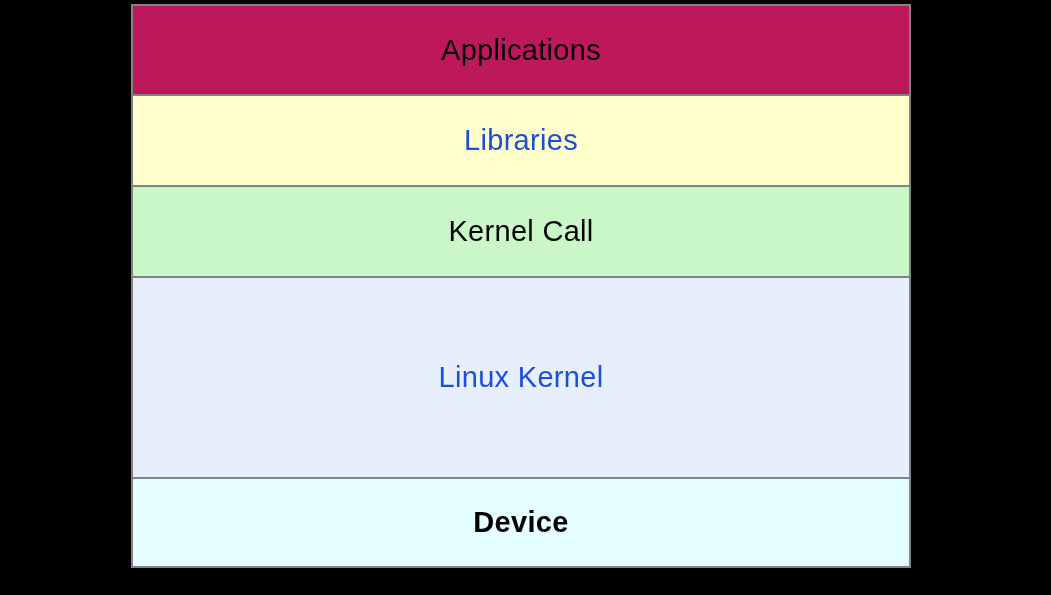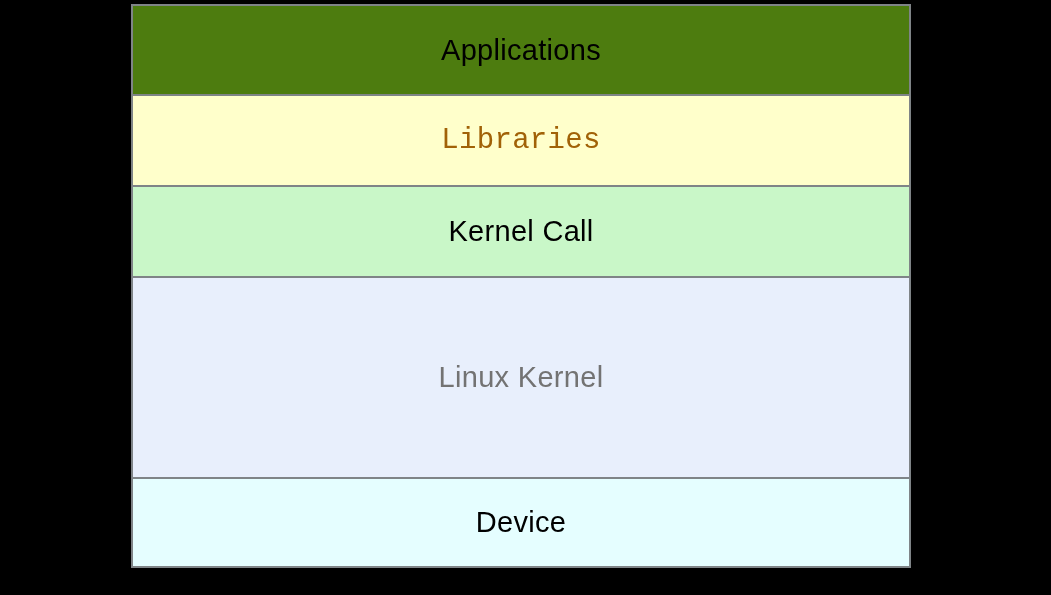--- a/index.html
+++ b/index.html
@@ -29,41 +29,42 @@
     box-sizing: border-box;
     border-bottom: 2px solid #7f8487;
     display: flex;
     align-items: center;
     justify-content: center;
     flex: 0 0 auto;
   }
   .layer:last-child {
     border-bottom: none;
     flex: 1 1 auto;
+    font-weight: bold;
   }
   .layer-label {
     font-size: 29px;
     letter-spacing: 0.3px;
     color: #000000;
     line-height: 1;
     user-select: none;
   }
 </style>
 </head>
 <body>
 
 <div class="layer-stack" style="border-color: rgb(127, 132, 135);">
-    <div class="layer" style="background: #4d7c0f; border-bottom-color: rgb(127, 132, 135); flex-basis: 90px;">
+    <div class="layer" style="background: #be185d; border-bottom-color: rgb(127, 132, 135); flex-basis: 90px;">
       <span class="layer-label" style="color: rgb(0, 0, 0);">Applications</span>
     </div>
     <div class="layer" style="background: rgb(255, 255, 203); border-bottom-color: rgb(127, 132, 135); flex-basis: 91px;">
-      <span class="layer-label" style="color: #a16207; font-family: Liberation Mono, monospace;">Libraries</span>
+      <span class="layer-label" style="color: #1d4ed8;">Libraries</span>
     </div>
     <div class="layer" style="background: rgb(201, 247, 200); border-bottom-color: rgb(127, 132, 135); flex-basis: 91px;">
       <span class="layer-label" style="color: rgb(0, 0, 0);">Kernel Call</span>
     </div>
     <div class="layer" style="background: rgb(232, 239, 252); border-bottom-color: rgb(127, 132, 135); flex-basis: 201px;">
-      <span class="layer-label" style="color: #737373;">Linux Kernel</span>
+      <span class="layer-label" style="color: #1d4ed8;">Linux Kernel</span>
     </div>
     <div class="layer" style="background: rgb(229, 254, 255); border-bottom-color: rgb(127, 132, 135); flex-basis: 91px;">
       <span class="layer-label" style="color: rgb(0, 0, 0);">Device</span>
     </div>
   </div>
 
 </body></html>

